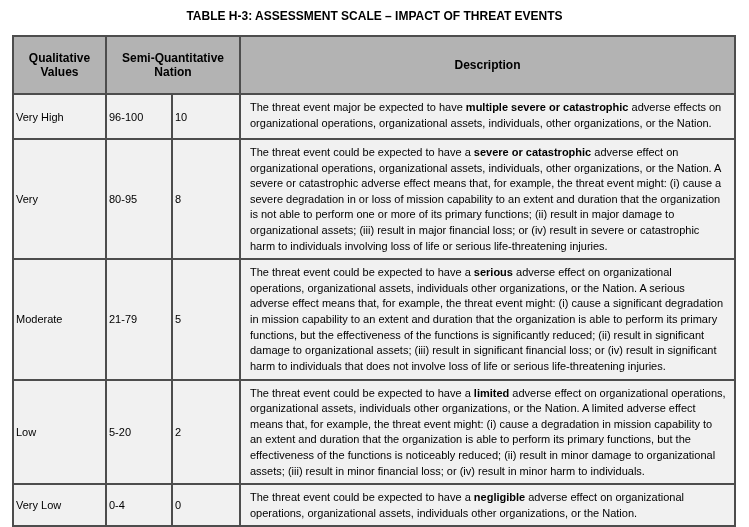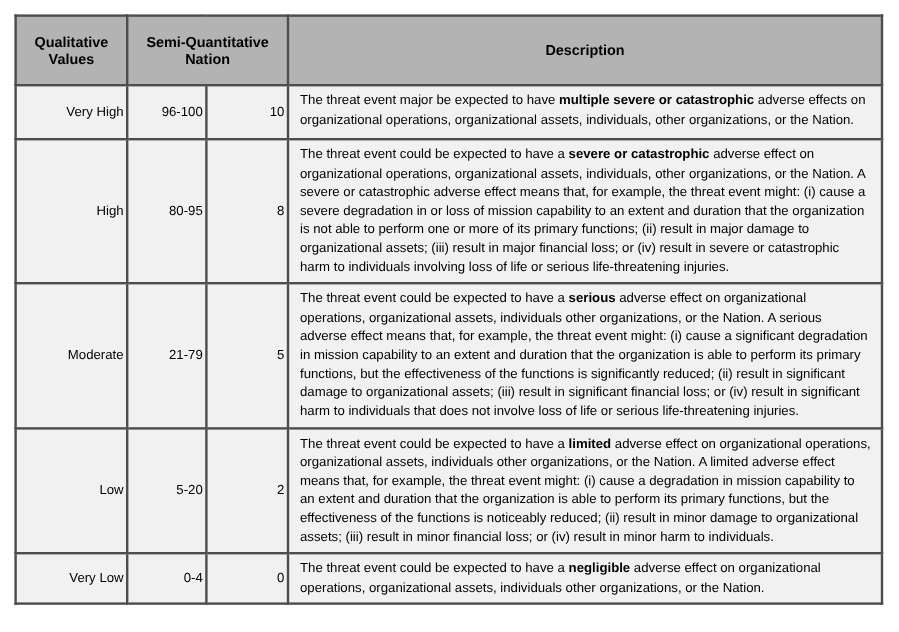--- a/index.html
+++ b/index.html
@@ -50,41 +50,42 @@
     vertical-align: middle;
     padding: 2px 6px;
     color: var(--text);
   }
   td {
     background: var(--cell-bg);
     font-size: 11px;
     color: var(--text);
   }
   td.qual, td.range, td.value {
-    text-align: right;
+    text-align: left;
     vertical-align: middle;
     padding: 2px;
   }
   td.desc {
     text-align: left;
     vertical-align: top;
     padding: 5px 8px 4px 9px;
     line-height: 1.42;
   }
   td.desc b { font-weight: bold; }
   tbody tr:nth-child(1) { height: 45px; }
   tbody tr:nth-child(2) { height: 113px; }
   tbody tr:nth-child(3) { height: 118px; }
   tbody tr:nth-child(4) { height: 97px; }
   tbody tr:nth-child(5) { height: 32px; }
 </style>
 </head>
 <body>
 
 <div class="page">
+  <div class="table-title">TABLE H-3: ASSESSMENT SCALE – IMPACT OF THREAT EVENTS</div>
 
   <table class="assessment">
     <colgroup>
       <col style="width:93px">
       <col style="width:66px">
       <col style="width:68px">
       <col>
     </colgroup>
     <thead>
       <tr>
@@ -95,21 +96,21 @@
     </thead>
     <tbody>
     <tr>
       <td class="qual">Very High</td>
       <td class="range">96-100</td>
       <td class="value">10</td>
       <td class="desc"><span>The threat event major be expected to have </span><b>multiple severe or catastrophic</b><span> adverse effects on organizational operations, organizational assets, individuals, other organizations, or the Nation.</span></td>
     </tr>
 
     <tr>
-      <td class="qual">High</td>
+      <td class="qual">Very</td>
       <td class="range">80-95</td>
       <td class="value">8</td>
       <td class="desc"><span>The threat event could be expected to have a </span><b>severe or catastrophic</b><span> adverse effect on organizational operations, organizational assets, individuals, other organizations, or the Nation. A severe or catastrophic adverse effect means that, for example, the threat event might: (i) cause a severe degradation in or loss of mission capability to an extent and duration that the organization is not able to perform one or more of its primary functions; (ii) result in major damage to organizational assets; (iii) result in major financial loss; or (iv) result in severe or catastrophic harm to individuals involving loss of life or serious life-threatening injuries.</span></td>
     </tr>
 
     <tr>
       <td class="qual">Moderate</td>
       <td class="range">21-79</td>
       <td class="value">5</td>
       <td class="desc"><span>The threat event could be expected to have a </span><b>serious</b><span> adverse effect on organizational operations, organizational assets, individuals other organizations, or the Nation. A serious adverse effect means that, for example, the threat event might: (i) cause a significant degradation in mission capability to an extent and duration that the organization is able to perform its primary functions, but the effectiveness of the functions is significantly reduced; (ii) result in significant damage to organizational assets; (iii) result in significant financial loss; or (iv) result in significant harm to individuals that does not involve loss of life or serious life-threatening injuries.</span></td>

